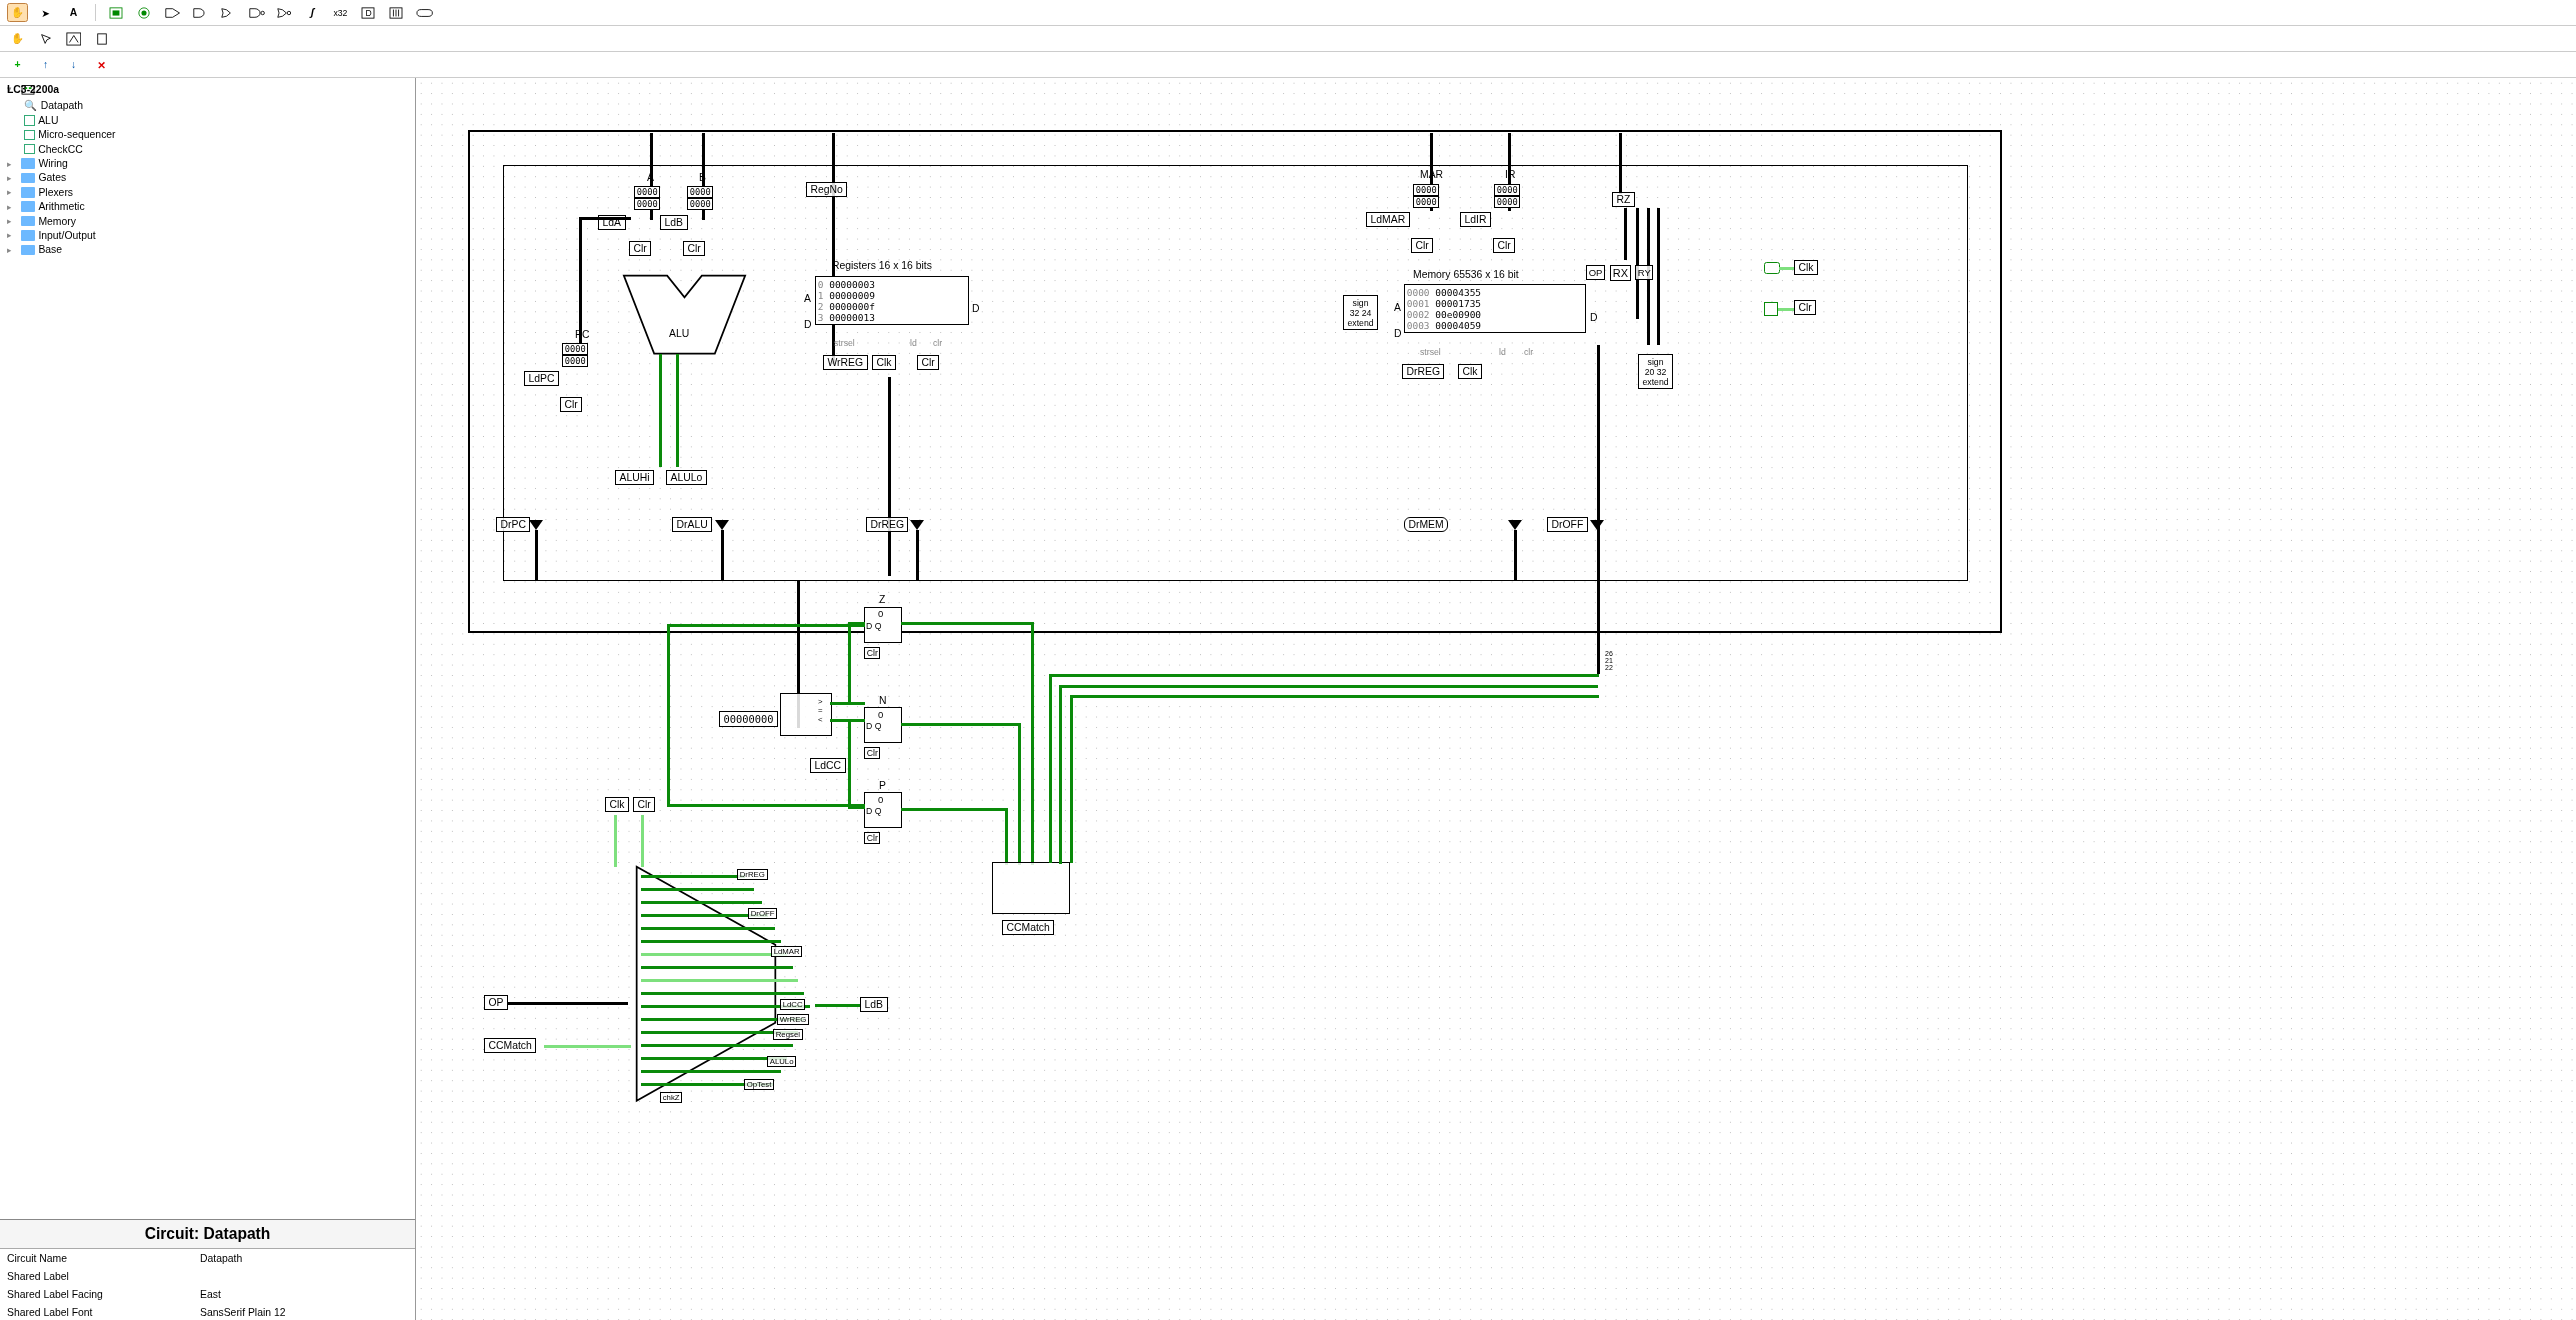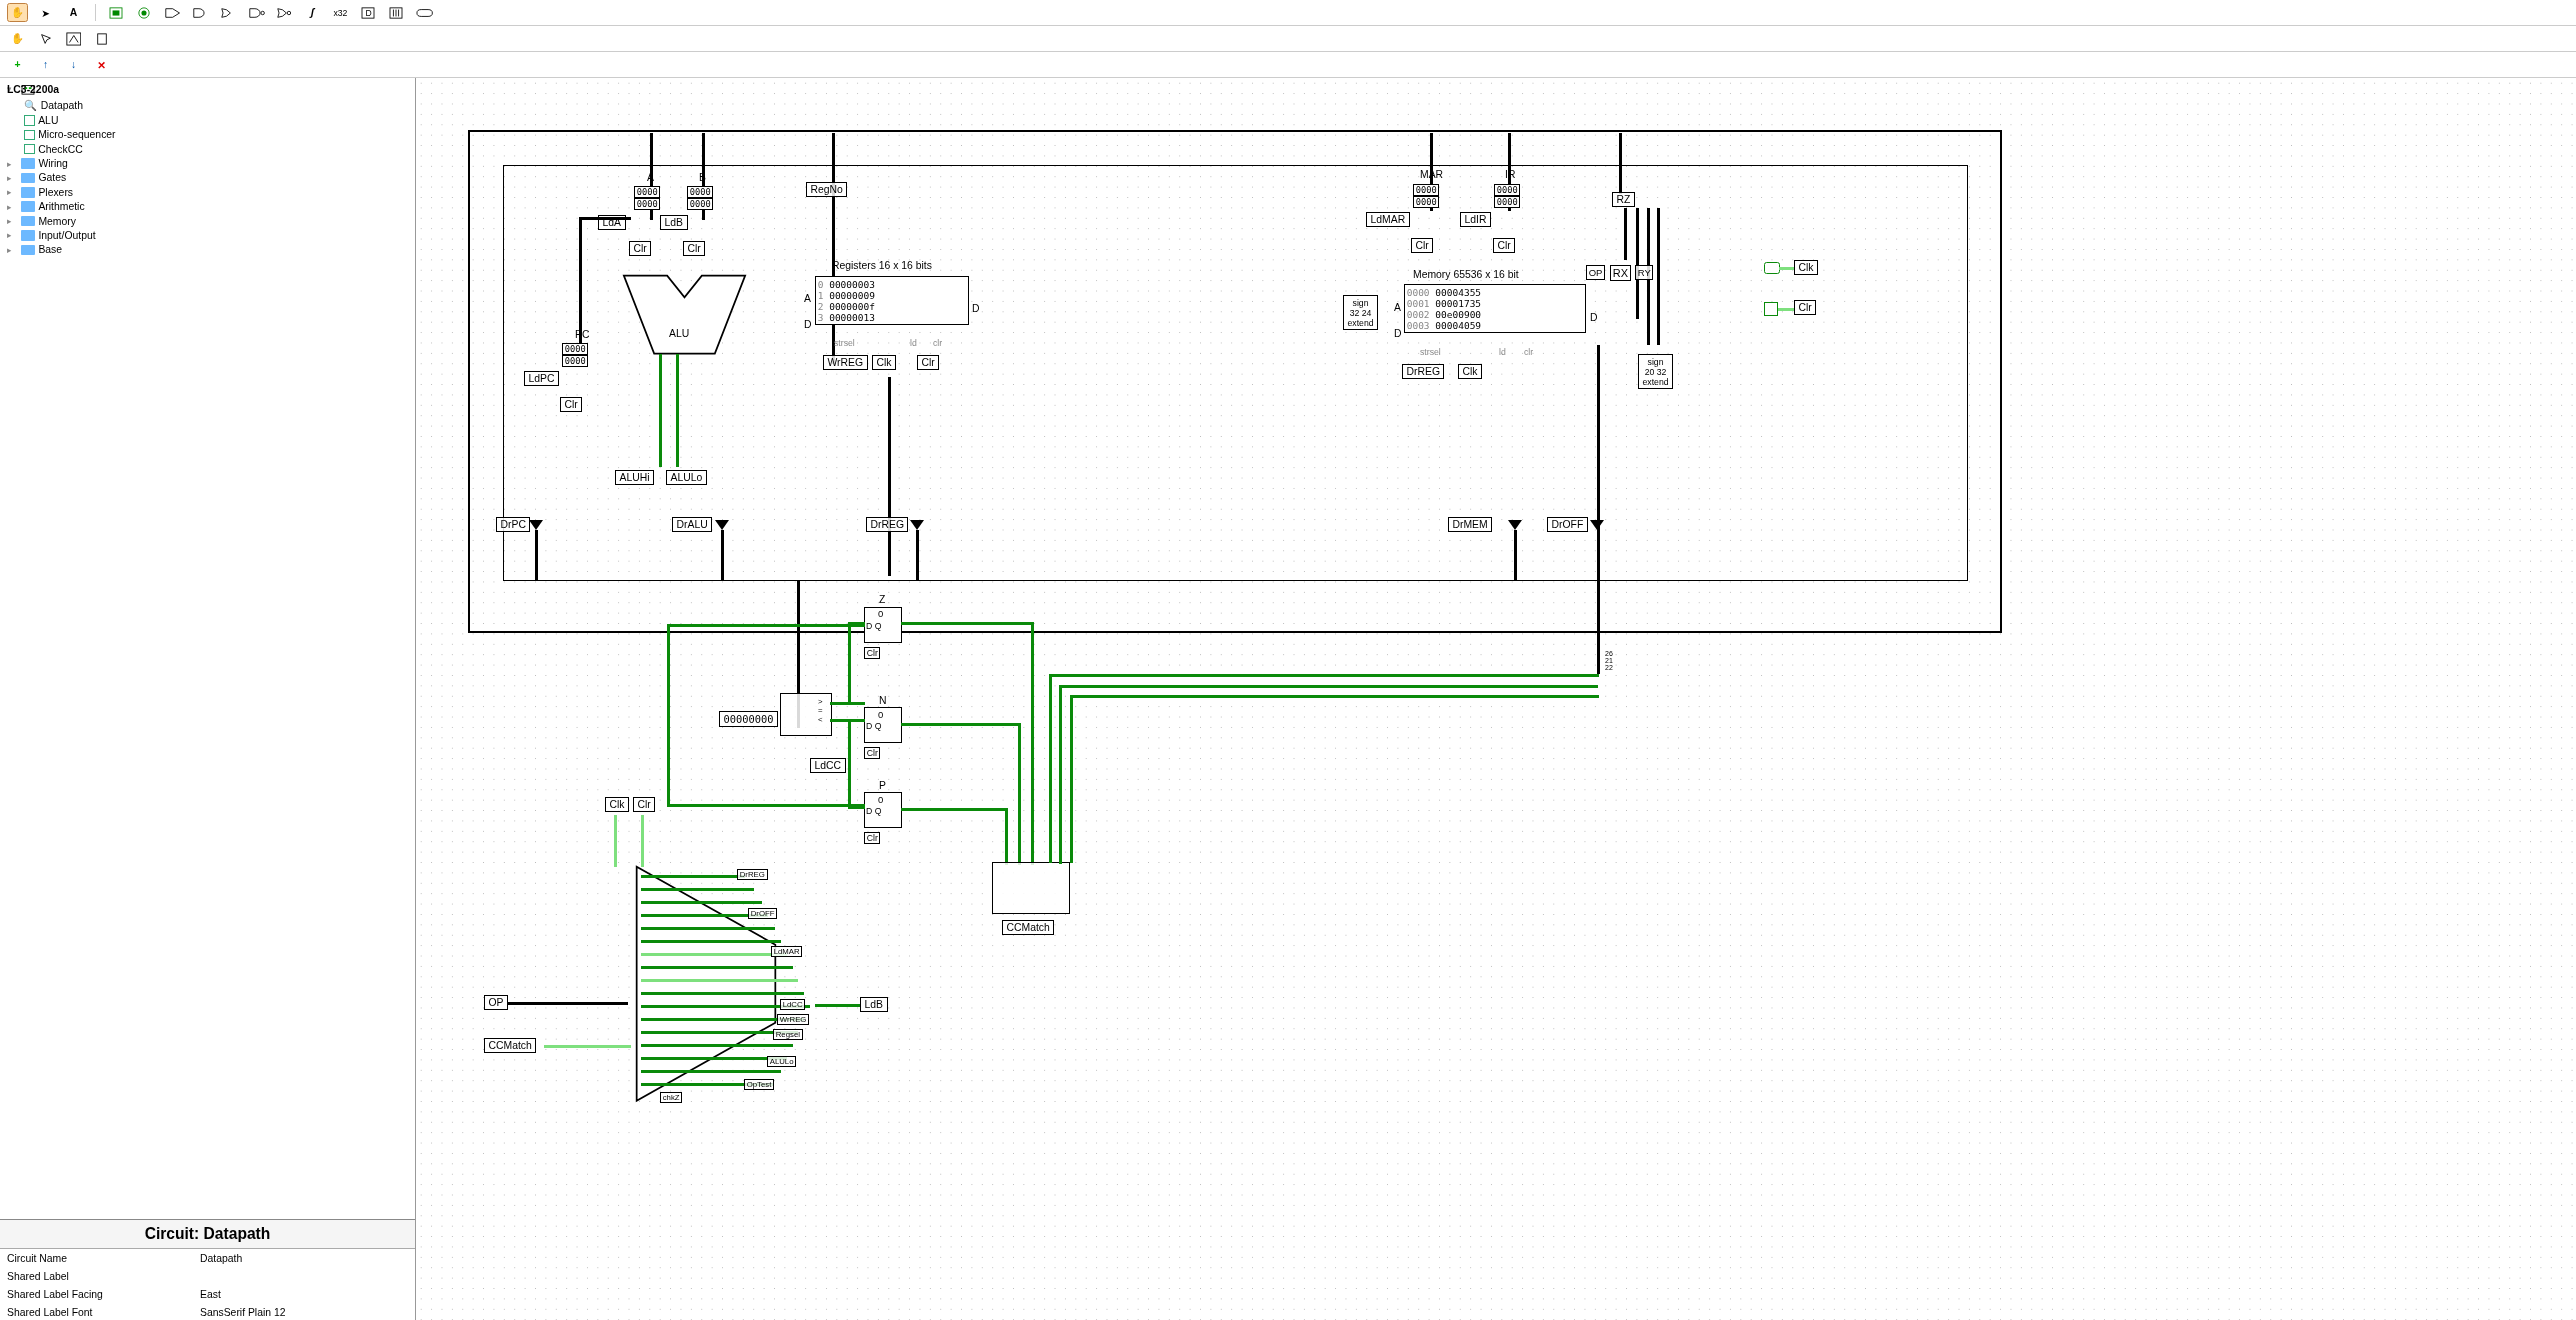--- a/index.html
+++ b/index.html
@@ -350,21 +350,21 @@
       <div class="label" style="left:1108px;top:269px;font-size:8.7px;color:#888;">clr</div>
       <div class="box" style="left:986px;top:286px;">DrREG</div>
       <div class="box" style="left:1042px;top:286px;">Clk</div>
 
       <div class="box" style="left:80px;top:439px;">DrPC</div>
       <div class="tri" style="left:113px;top:442px;"></div>
       <div class="box" style="left:256px;top:439px;">DrALU</div>
       <div class="tri" style="left:299px;top:442px;"></div>
       <div class="box" style="left:450px;top:439px;">DrREG</div>
       <div class="tri" style="left:494px;top:442px;"></div>
-      <div class="box" style="left:1032px;top:439px;">DrMEM</div>
+      <div class="box" style="left:988px;top:439px;border-radius:6px;">DrMEM</div>
       <div class="tri" style="left:1092px;top:442px;"></div>
       <div class="box" style="left:1131px;top:439px;">DrOFF</div>
       <div class="tri" style="left:1174px;top:442px;"></div>
 
       <div class="wire-v" style="left:119px;top:452px;height:50px;"></div>
       <div class="wire-v" style="left:305px;top:452px;height:50px;"></div>
       <div class="wire-v" style="left:500px;top:452px;height:50px;"></div>
       <div class="wire-v" style="left:1098px;top:452px;height:50px;"></div>
       <div class="wire-v" style="left:1181px;top:452px;height:50px;"></div>
 

